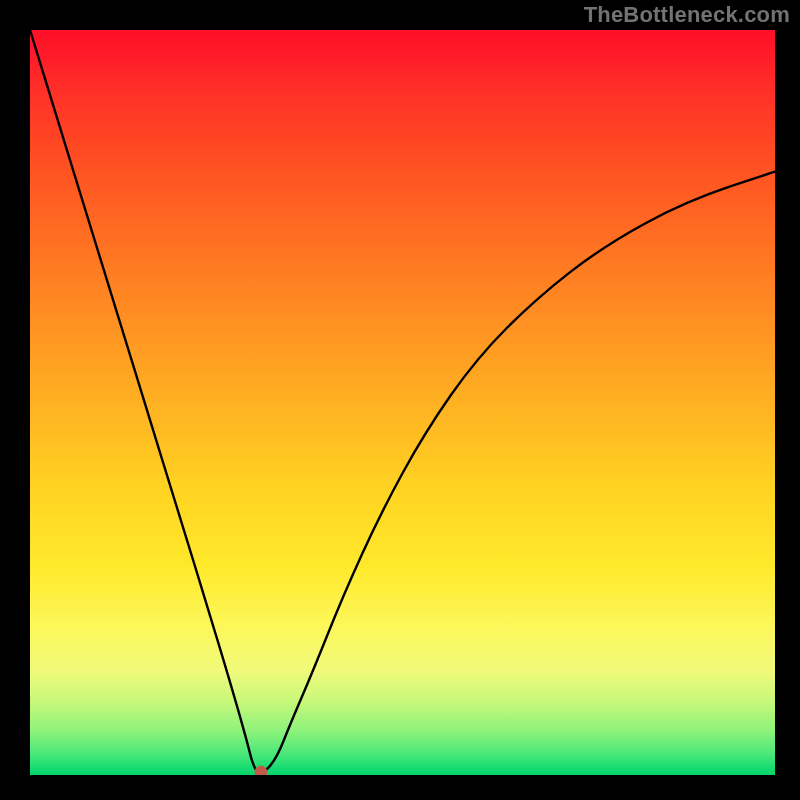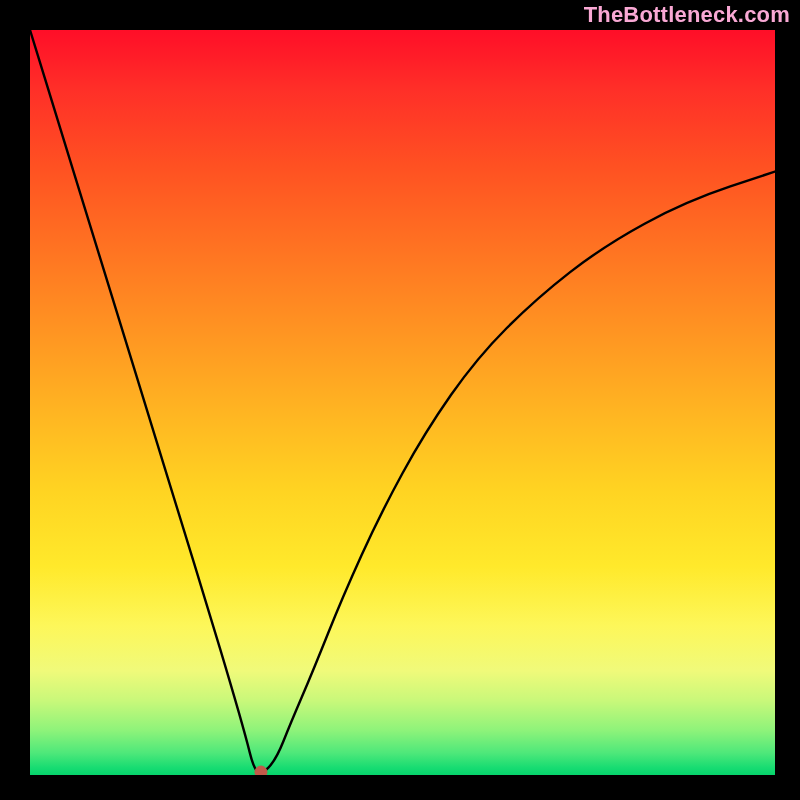--- a/index.html
+++ b/index.html
@@ -14,21 +14,21 @@
   .frame {
     position: relative;
     width: 800px;
     height: 800px;
     background: #000;
   }
   .watermark {
     position: absolute;
     top: 2px;
     right: 10px;
-    color: #f9a8d4;
+    color: #737373;
     font-size: 22px;
     font-weight: 600;
     letter-spacing: 0.2px;
     user-select: none;
   }
   .plot-area {
     position: absolute;
     left: 30px;
     top: 30px;
     width: 745px;

